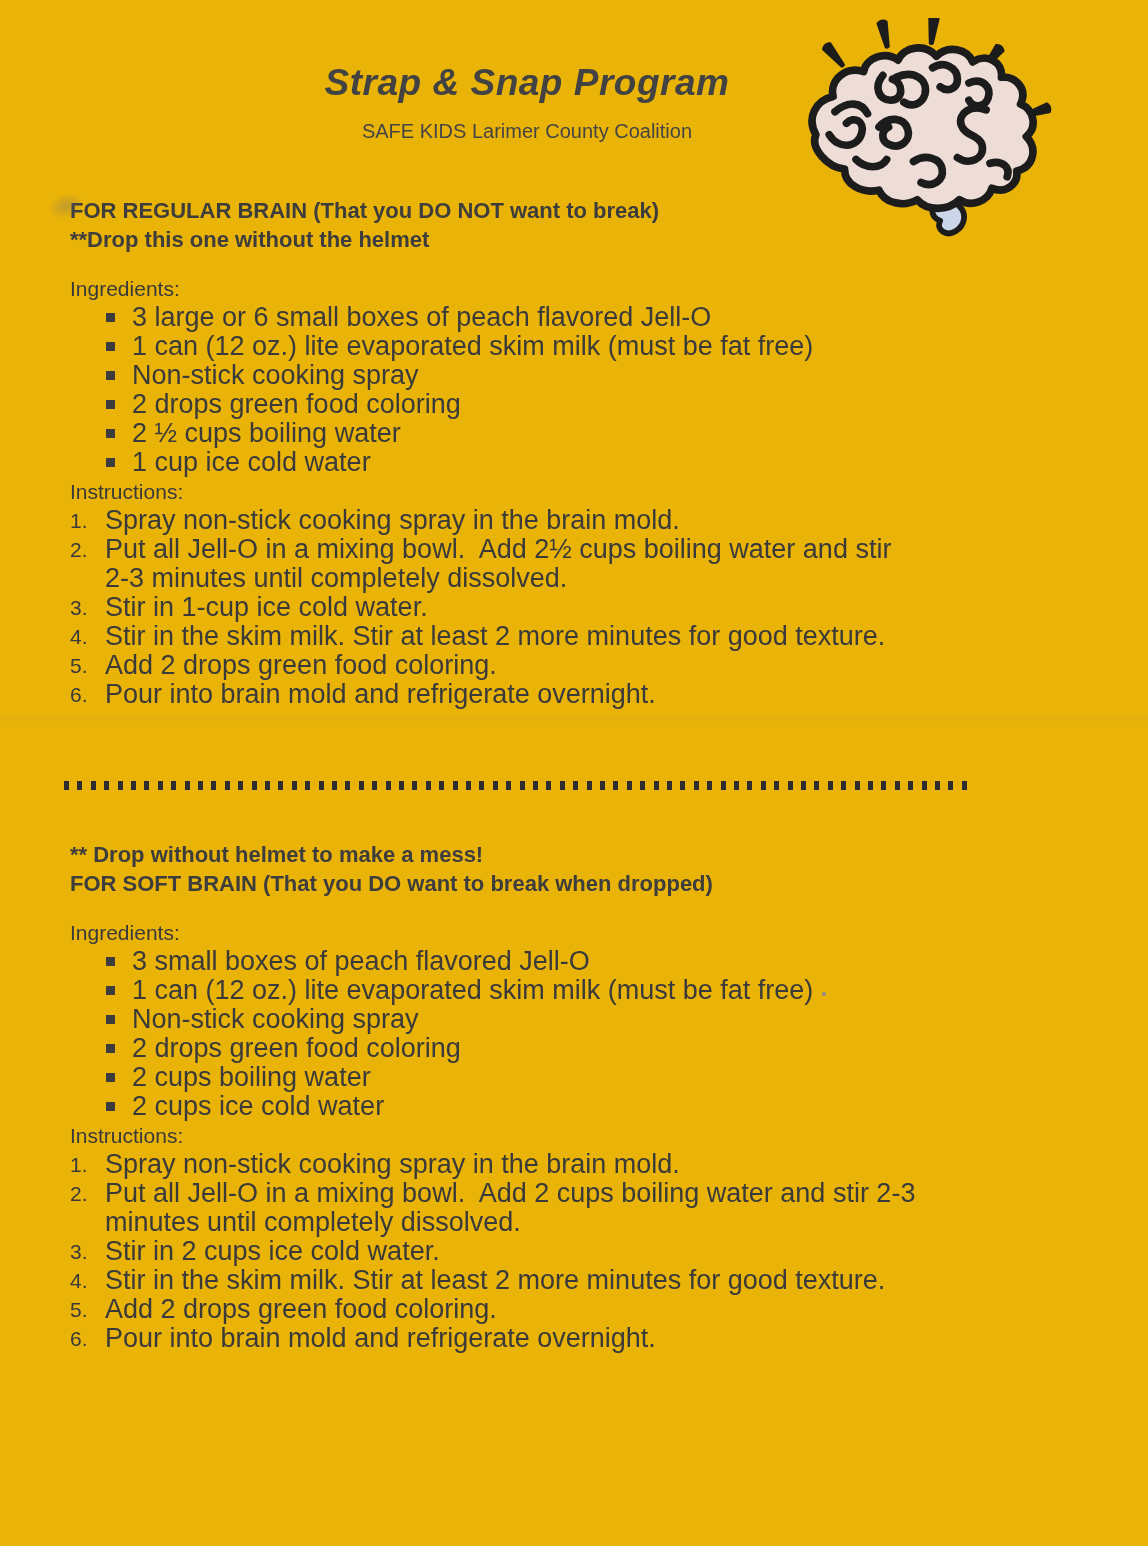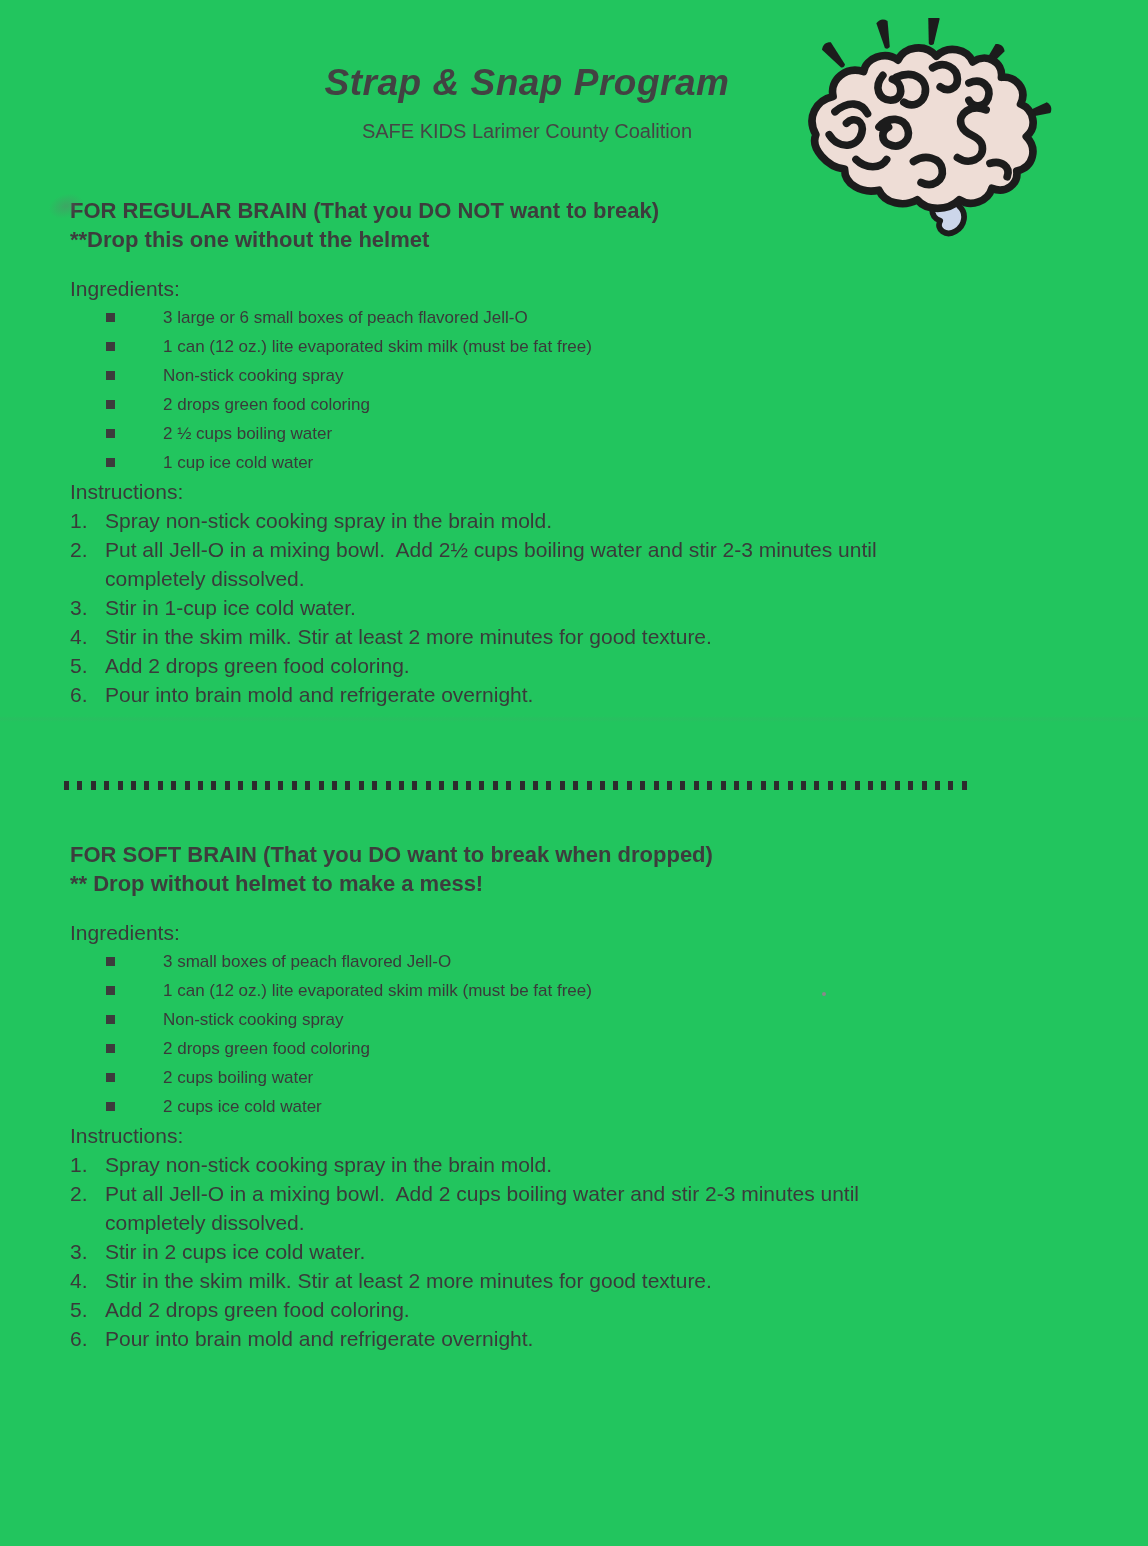--- a/index.html
+++ b/index.html
@@ -1,20 +1,20 @@
 <!DOCTYPE html>
 <html><head>
 <meta charset="utf-8">
 <style>
   html, body { margin: 0; padding: 0; background: #e8e8e8; }
   .page {
     position: relative;
     width: 1148px;
     height: 1546px;
-    background: #22c55e;
+    background: #eab308;
     font-family: "Liberation Sans", sans-serif;
     color: #3a3a3a;
     overflow: hidden;
   }
 
   
   .doc-header {
     position: absolute;
     top: 60px;
     left: 0;
@@ -74,36 +74,36 @@
     line-height: 29px;
   }
   .bullet-sq {
     flex: 0 0 9px;
     width: 9px;
     height: 9px;
     background: #3c3c3c;
     margin: 10px 0 0 36px;
   }
   .ing-text {
-    margin-left: 48px;
-    font-size: 17px;
+    margin-left: 17px;
+    font-size: 27px;
     line-height: 29px;
   }
 
   .instr-row {
     display: flex;
     align-items: flex-start;
   }
   .instr-num {
     flex: 0 0 35px;
     font-size: 21px;
     line-height: 29px;
   }
   .instr-text {
-    font-size: 21px;
+    font-size: 27px;
     line-height: 29px;
     white-space: pre-wrap;
   }
   .recipe-1 .instr-text { max-width: 800px; }
   .recipe-2 .instr-text { max-width: 852px; }
 
   
   .dotted-divider {
     position: absolute;
     top: 781px;
@@ -254,22 +254,22 @@
       <div class="instr-row">
           <span class="instr-num">6.</span>
           <span class="instr-text">Pour into brain mold and refrigerate overnight.</span>
         </div>
     </div>
   </div>
 
   <div class="dotted-divider"></div>
 
   <div class="recipe recipe-2">
+    <div class="section-heading">** Drop without helmet to make a mess!</div>
     <div class="section-heading">FOR SOFT BRAIN (That you DO want to break when dropped)</div>
-    <div class="section-heading">** Drop without helmet to make a mess!</div>
 
     <div class="list-label ingredients-label">Ingredients:</div>
     <div>
       <div class="ing-row">
           <span class="bullet-sq"></span>
           <span class="ing-text">3 small boxes of peach flavored Jell-O</span>
         </div>
       <div class="ing-row">
           <span class="bullet-sq"></span>
           <span class="ing-text">1 can (12 oz.) lite evaporated skim milk (must be fat free)</span>

